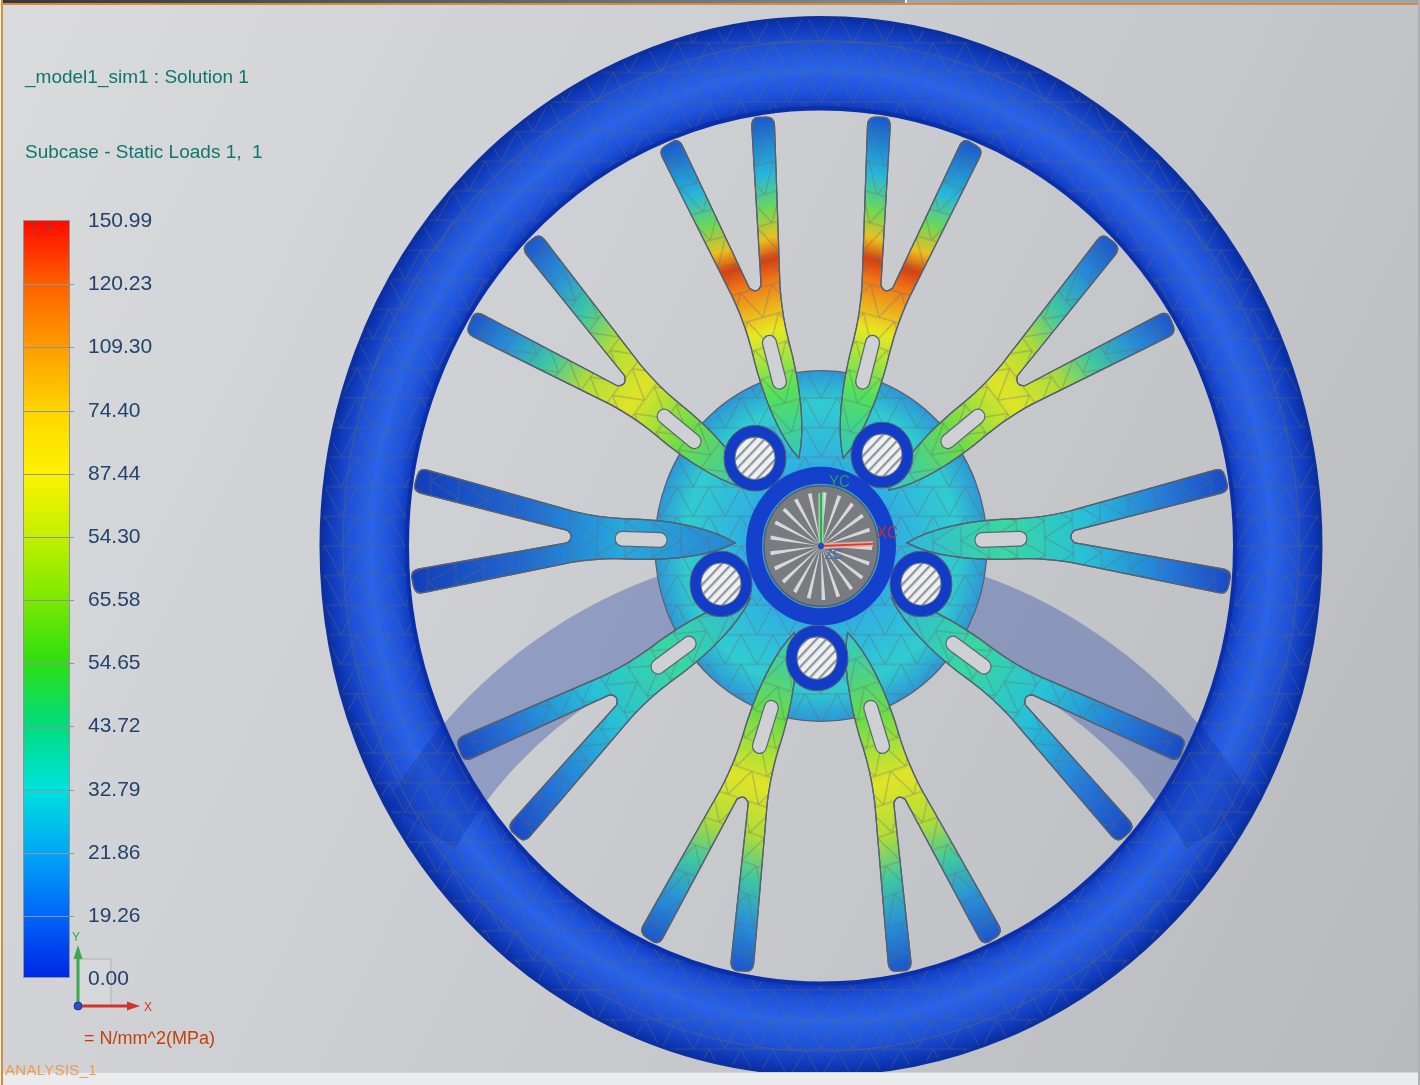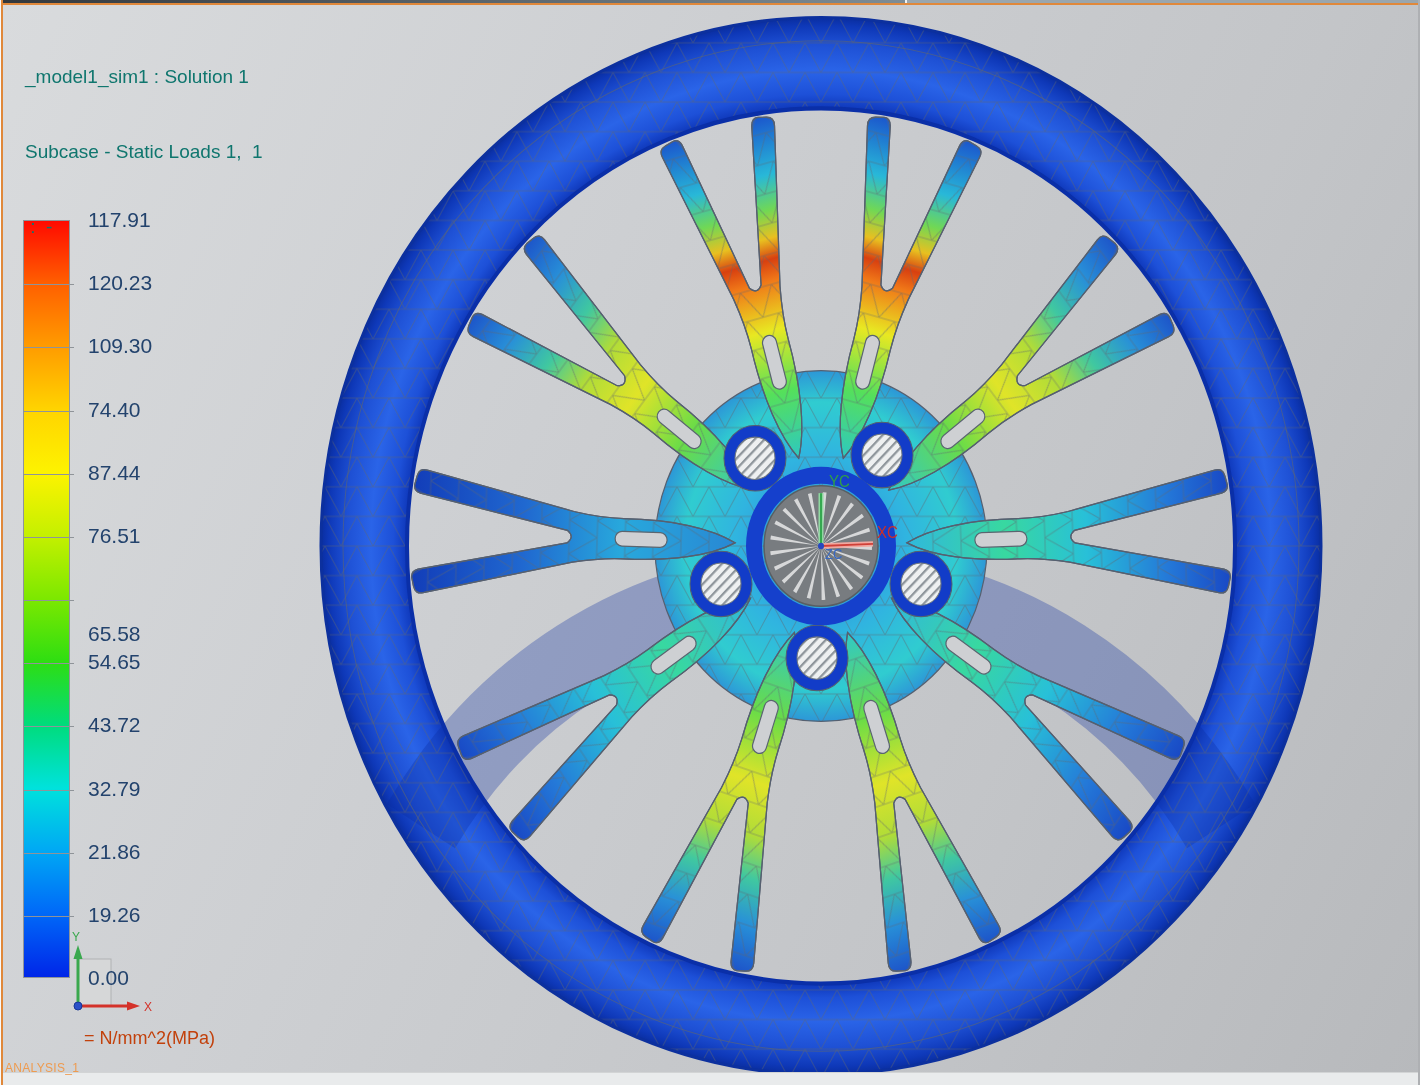--- a/index.html
+++ b/index.html
@@ -25,21 +25,21 @@
   
   .legend-bar{position:absolute;left:23px;top:220px;width:47px;height:758px;z-index:3;
     border:1px solid #8f9499;box-sizing:border-box;
     background:linear-gradient(to bottom,
       #ff0a00 0%,#ff6000 8.33%,#ff9c00 16.67%,#ffd400 25%,#fdf300 33.33%,
       #c4f000 41.67%,#7ce800 50%,#2ede12 58.33%,#00dc7c 66.67%,#00e2dc 75%,
       #00a8f4 83.33%,#0068f8 91.67%,#0026e8 100%);}
   .legend-sep{position:absolute;left:0;width:50px;height:1px;background:#8f9499;}
   .legend-label{position:absolute;left:88px;z-index:3;color:#23436d;font-size:21px;line-height:24px;}
   .unit-label{position:absolute;left:36px;top:1028px;z-index:5;color:#c2410c;font-size:18px;margin-left:48px;}
-  .analysis-label{position:absolute;left:5px;top:1061px;z-index:5;color:#ee9b50;font-size:12px;letter-spacing:.3px;text-align:right;}
+  .analysis-label{position:absolute;left:5px;top:1061px;z-index:5;color:#ee9b50;font-size:15px;letter-spacing:.3px;text-align:right;}
 
   .viewport{position:absolute;left:0;top:0;width:1420px;height:1085px;z-index:1;padding-left:28px;}
   .triad-svg{position:absolute;left:48px;top:928px;z-index:2;}
 </style>
 </head>
 <body>
 
 <div class="top-strip-left"></div>
 <div class="top-strip-right"></div>
 <div class="top-tick"></div>
@@ -236,27 +236,27 @@
   <div class="legend-sep" style="top:190px"></div>
   <div class="legend-sep" style="top:253px"></div>
   <div class="legend-sep" style="top:316px"></div>
   <div class="legend-sep" style="top:379px"></div>
   <div class="legend-sep" style="top:442px"></div>
   <div class="legend-sep" style="top:505px"></div>
   <div class="legend-sep" style="top:569px"></div>
   <div class="legend-sep" style="top:632px"></div>
   <div class="legend-sep" style="top:695px"></div>
 </div>
-<span class="legend-label" style="top:208px">117.91</span>
+<span class="legend-label" style="top:208px">150.99</span>
 <span class="legend-label" style="top:271px">120.23</span>
 <span class="legend-label" style="top:334px">109.30</span>
 <span class="legend-label" style="top:398px">74.40</span>
 <span class="legend-label" style="top:461px">87.44</span>
-<span class="legend-label" style="top:524px">76.51</span>
-<span class="legend-label" style="top:622px">65.58</span>
+<span class="legend-label" style="top:524px">54.30</span>
+<span class="legend-label" style="top:587px">65.58</span>
 <span class="legend-label" style="top:650px">54.65</span>
 <span class="legend-label" style="top:713px">43.72</span>
 <span class="legend-label" style="top:777px">32.79</span>
 <span class="legend-label" style="top:840px">21.86</span>
 <span class="legend-label" style="top:903px">19.26</span>
 <span class="legend-label" style="top:966px">0.00</span>
 
 <div class="unit-label">= N/mm^2(MPa)</div>
 <div class="analysis-label">ANALYSIS_1</div>
 

